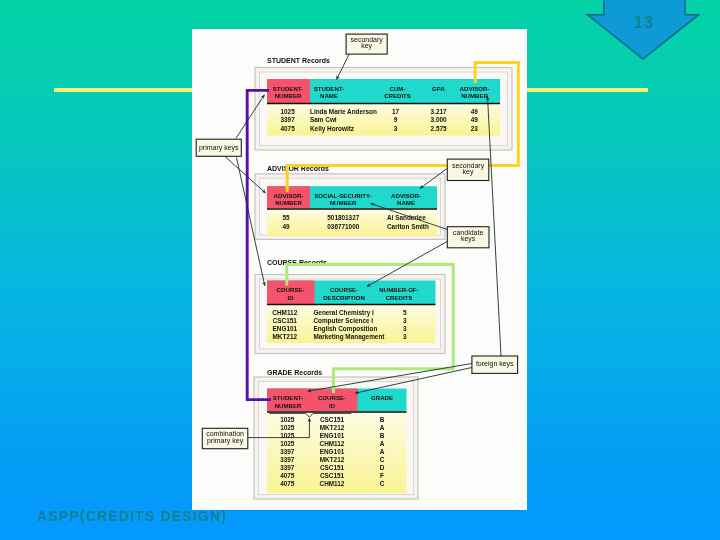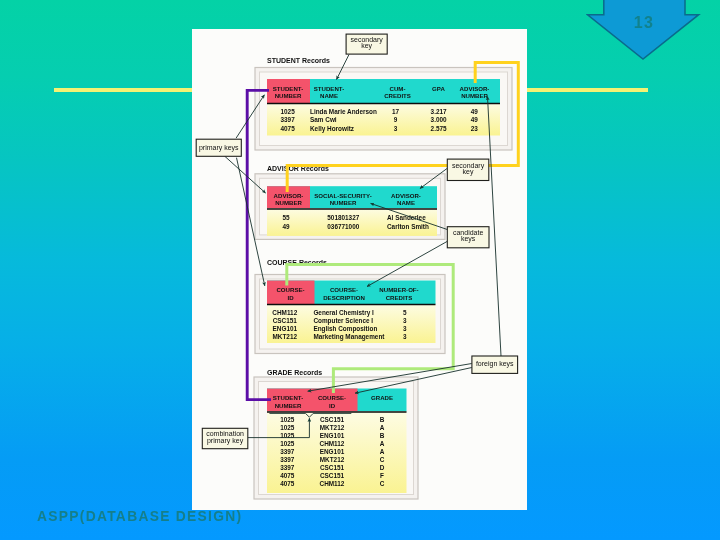--- a/index.html
+++ b/index.html
@@ -205,14 +205,14 @@
             <rect x="279.9" y="327" width="45.7" height="17.4" fill="#F9F8E4" stroke="#20201c" stroke-width="1.1"></rect>
             <text class="note" x="302.75" y="337.4" text-anchor="middle">foreign keys</text>
             <rect x="10.3" y="399.3" width="45.5" height="20.4" fill="#F9F8E4" stroke="#20201c" stroke-width="1.1"></rect>
             <text class="note" x="33.05" y="406.7" text-anchor="middle">combination</text>
             <text class="note" x="33.05" y="414" text-anchor="middle">primary key</text>
           </g>
         </g>
     </svg>
   </div>
 
-  <div id="footer">ASPP(DATABASE DESIGN)</div>
+  <div id="footer">ASPP(CREDITS DESIGN)</div>
 </div>
 
 </body></html>

